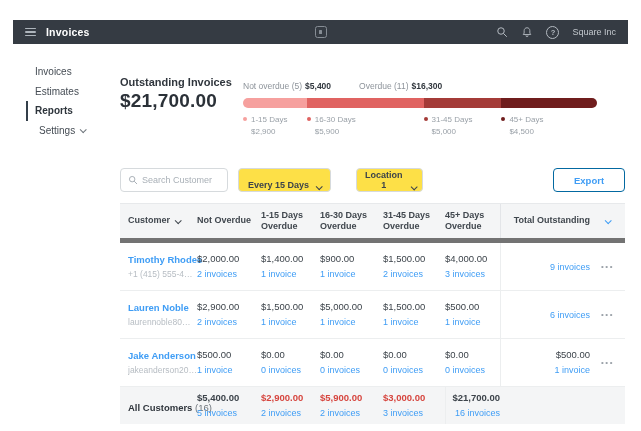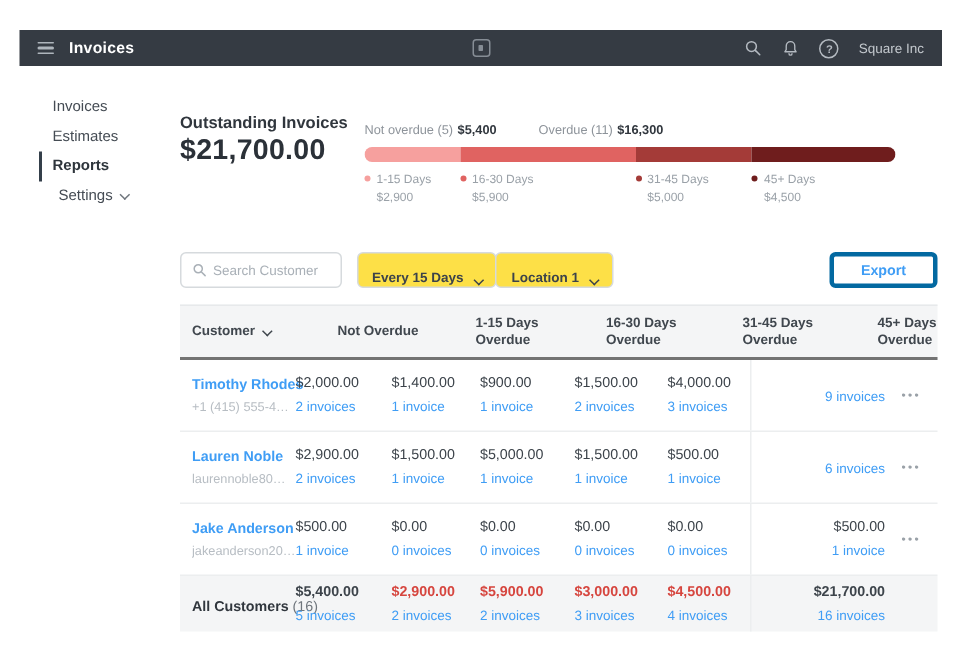--- a/index.html
+++ b/index.html
@@ -40,27 +40,27 @@
 
   
   .filters{position:absolute;left:120px;top:168px;width:505px;height:25px;}
   .search-box{position:absolute;left:0;top:0;width:108px;height:24px;border:1px solid #d6dadd;border-radius:4px;box-sizing:border-box;display:flex;align-items:center;background:#fff;}
   .search-box svg{margin-left:7px;flex:none;}
   .search-box input{border:none;outline:none;width:100%;font-size:9px;color:#3c434a;padding:0 4px;background:transparent;font-family:"Liberation Sans",sans-serif;}
   .search-box input::placeholder{color:#a9b0b7;}
   .select{position:absolute;top:0;height:24px;border:1px solid #d6dadd;border-radius:4px;background:#fde047;font-size:9px;font-weight:bold;color:#3c434a;display:flex;align-items:flex-end;justify-content:center;gap:7px;cursor:pointer;font-family:"Liberation Sans",sans-serif;box-sizing:border-box;}
   .select .chev{color:#3c434a;}
   .sel-period{left:118px;width:93px;}
-  .sel-location{left:210px;width:79px;}
-  .export-btn{position:absolute;right:0;top:0;width:72px;height:24px;border:3px solid #0369a1;border-radius:4px;background:#fff;color:#3f9df5;font-weight:bold;font-size:9.5px;cursor:pointer;font-family:"Liberation Sans",sans-serif;box-sizing:border-box;}
+  .sel-location{left:236px;width:67px;}
+  .export-btn{position:absolute;right:0;top:0;width:72px;height:24px;border:1px solid #0369a1;border-radius:4px;background:#fff;color:#3f9df5;font-weight:bold;font-size:9.5px;cursor:pointer;font-family:"Liberation Sans",sans-serif;box-sizing:border-box;}
 
   
   .table{position:absolute;left:120px;top:203px;width:505px;}
   .thead,.trow{display:grid;grid-template-columns:77px 64px 59px 63px 62px 55px 90px 35px;}
-  .thead{background:#f4f5f6;border-top:1px solid #e7e9eb;border-bottom:2px solid #737373;height:34px;align-items:stretch;font-size:9px;font-weight:bold;color:#40474e;gap:28px;}
+  .thead{background:#f4f5f6;border-top:1px solid #e7e9eb;border-bottom:5px solid #737373;height:34px;align-items:stretch;font-size:9px;font-weight:bold;color:#40474e;}
   .th{display:flex;align-items:center;line-height:1.25;}
   .th.first{padding-left:8px;gap:5px;}
   .th .chev{color:#40474e;}
   .th-total{justify-content:flex-end;text-align:right;border-left:1px solid #e3e5e8;}
   .th-sort{display:flex;align-items:center;justify-content:center;}
   .th-sort .chev{color:#3f9df5;cursor:pointer;}
   .trow{height:47px;border-bottom:1px solid #eceeef;align-items:center;background:#fff;}
   .cell{line-height:1.5;}
   .cell.first{padding-left:8px;}
   .cust-link{color:#3f9df5;font-weight:bold;font-size:9.5px;text-decoration:none;cursor:pointer;display:block;white-space:nowrap;}
@@ -322,24 +322,20 @@
           <a class="cnt">2 invoices</a>
         </div>
       <div class="cell">
           <div class="amt red">$5,900.00</div>
           <a class="cnt">2 invoices</a>
         </div>
       <div class="cell">
           <div class="amt red">$3,000.00</div>
           <a class="cnt">3 invoices</a>
         </div>
-      <div class="cell">
-          <div class="amt red">$4,500.00</div>
-          <a class="cnt">4 invoices</a>
-        </div>
       <div class="cell col-total">
           <div class="amt">$21,700.00</div>
           <a class="cnt">16 invoices</a>
         </div>
       <div class="menu-cell"></div>
     </div>
   </div>
 
 </div>
 

